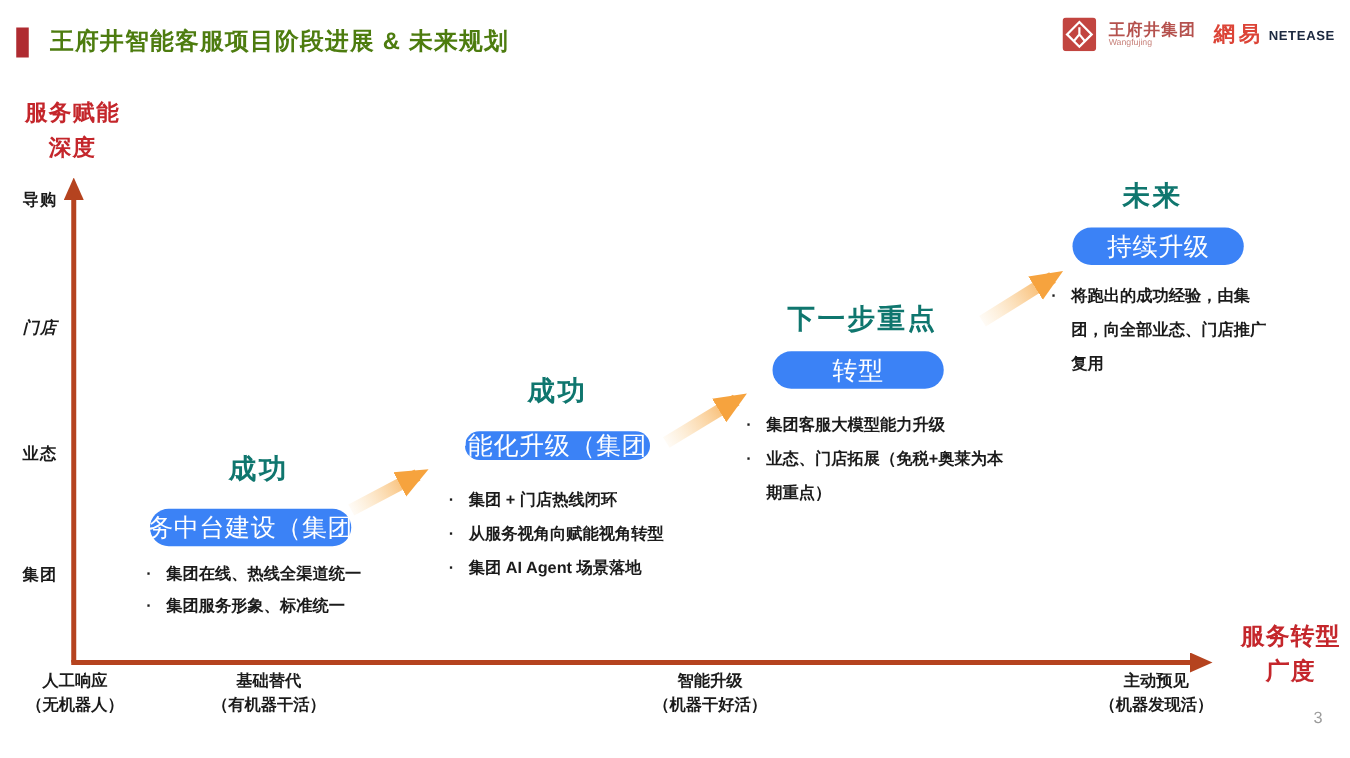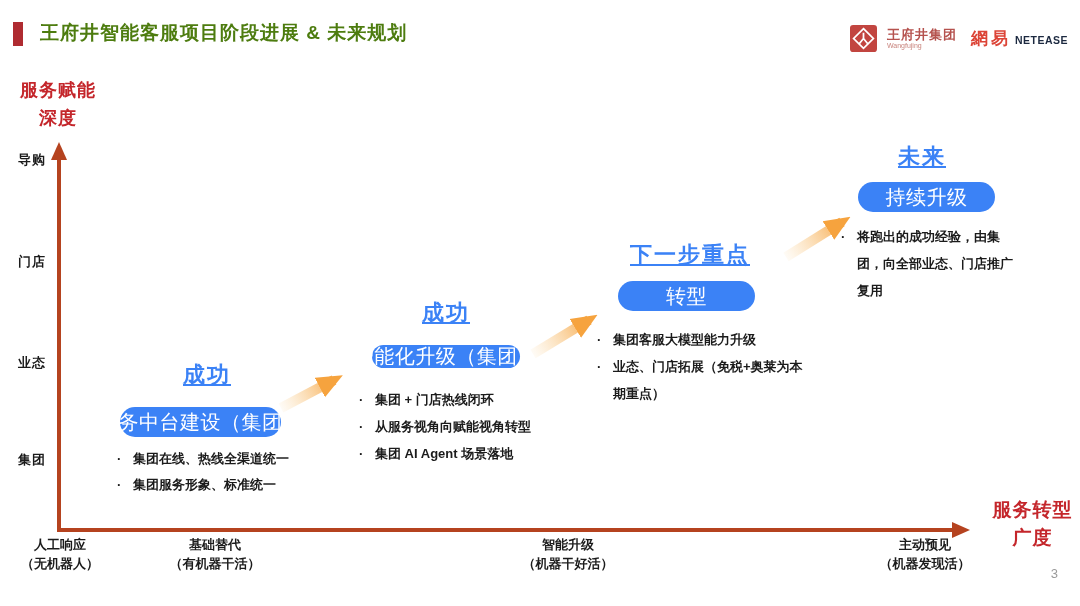--- a/index.html
+++ b/index.html
@@ -2,36 +2,36 @@
 <html><head>
 <meta charset="utf-8">
 <style>
   html,body{margin:0;padding:0;background:#fff;}
   .slide{position:relative;width:1080px;height:606px;background:#ffffff;overflow:hidden;
          font-family:"Liberation Sans",sans-serif;color:#1a1a1a;}
   .abs{position:absolute;}
   
   .title-bar{left:13px;top:22px;width:10px;height:24px;background:#AF2B31;}
   .page-title{left:40px;top:20px;font-size:19px;font-weight:700;letter-spacing:1px;color:#4d7c0f;white-space:nowrap;}
-  .logo-row{right:12px;top:14px;display:flex;align-items:center;gap:10px;margin-top:11px;}
+  .logo-row{right:12px;top:14px;display:flex;align-items:center;gap:10px;}
   .wfj-logo{width:27px;height:27px;}
   .wfj-text .name{font-size:13px;font-weight:700;color:#B5524E;letter-spacing:1px;line-height:14px;}
   .wfj-text .sub{font-size:7px;color:#C8837C;line-height:8px;}
   .netease{display:flex;align-items:center;margin-left:4px;}
   .netease .cn{font-size:17px;font-weight:700;color:#DC4437;letter-spacing:3px;}
   .netease .en{font-size:10.5px;font-weight:700;color:#1C2940;letter-spacing:0.5px;margin-left:4px;margin-top:2px;}
   
   .y-axis-label{left:8px;top:76px;width:100px;text-align:center;color:#C4262B;
                 font-size:18px;font-weight:700;line-height:28px;letter-spacing:1px;}
   .x-axis-label{left:985px;top:496px;width:95px;text-align:center;color:#C4262B;
                 font-size:19px;font-weight:700;line-height:28px;letter-spacing:1px;}
   .ytick{width:44px;text-align:center;font-size:13px;font-weight:700;color:#1b1b1b;letter-spacing:1px;}
   .xtick{width:130px;text-align:center;font-size:13px;font-weight:700;color:#1b1b1b;line-height:19px;top:535px;}
   
-  .stage-heading{font-size:22px;font-weight:700;color:#3b82f6;text-align:center;letter-spacing:2px;white-space:nowrap;text-decoration:underline;}
+  .stage-heading{font-size:22px;font-weight:700;color:#0f766e;text-align:center;letter-spacing:2px;white-space:nowrap;}
   .pill{background:#3b82f6;color:#fff;font-size:20px;font-weight:400;border-radius:16px;
         display:flex;align-items:center;justify-content:center;letter-spacing:0.5px;white-space:nowrap;}
   .bullets{font-size:13px;font-weight:700;color:#1b1b1b;}
   .bullet{display:flex;line-height:26px;}
   .bullet .dot{flex:0 0 16px;text-align:left;font-weight:700;}
   .lh27 .bullet{line-height:27px;}
   .page-number{left:1030px;top:566px;width:28px;text-align:right;font-size:13px;color:#9a9a9a;}
   svg.overlay{position:absolute;left:0;top:0;}
 </style>
 </head>
@@ -86,21 +86,21 @@
       <span class="cn">網易</span>
       <span class="en">NETEASE</span>
     </div>
   </div>
 
   <div class="abs y-axis-label">
     <div>服务赋能</div>
     <div>深度</div>
   </div>
   <div class="abs ytick" style="left:10px;top:151px;">导购</div>
-  <div class="abs ytick" style="left:10px;top:253px;">门店</div>
+  <div class="abs ytick" style="left:10px;top:253px;font-style:italic;">门店</div>
   <div class="abs ytick" style="left:10px;top:354px;">业态</div>
   <div class="abs ytick" style="left:10px;top:451px;">集团</div>
 
   <div class="abs xtick" style="left:-5px;">
     <div>人工响应</div>
     <div>（无机器人）</div>
   </div>
   <div class="abs xtick" style="left:150px;">
     <div>基础替代</div>
     <div>（有机器干活）</div>

